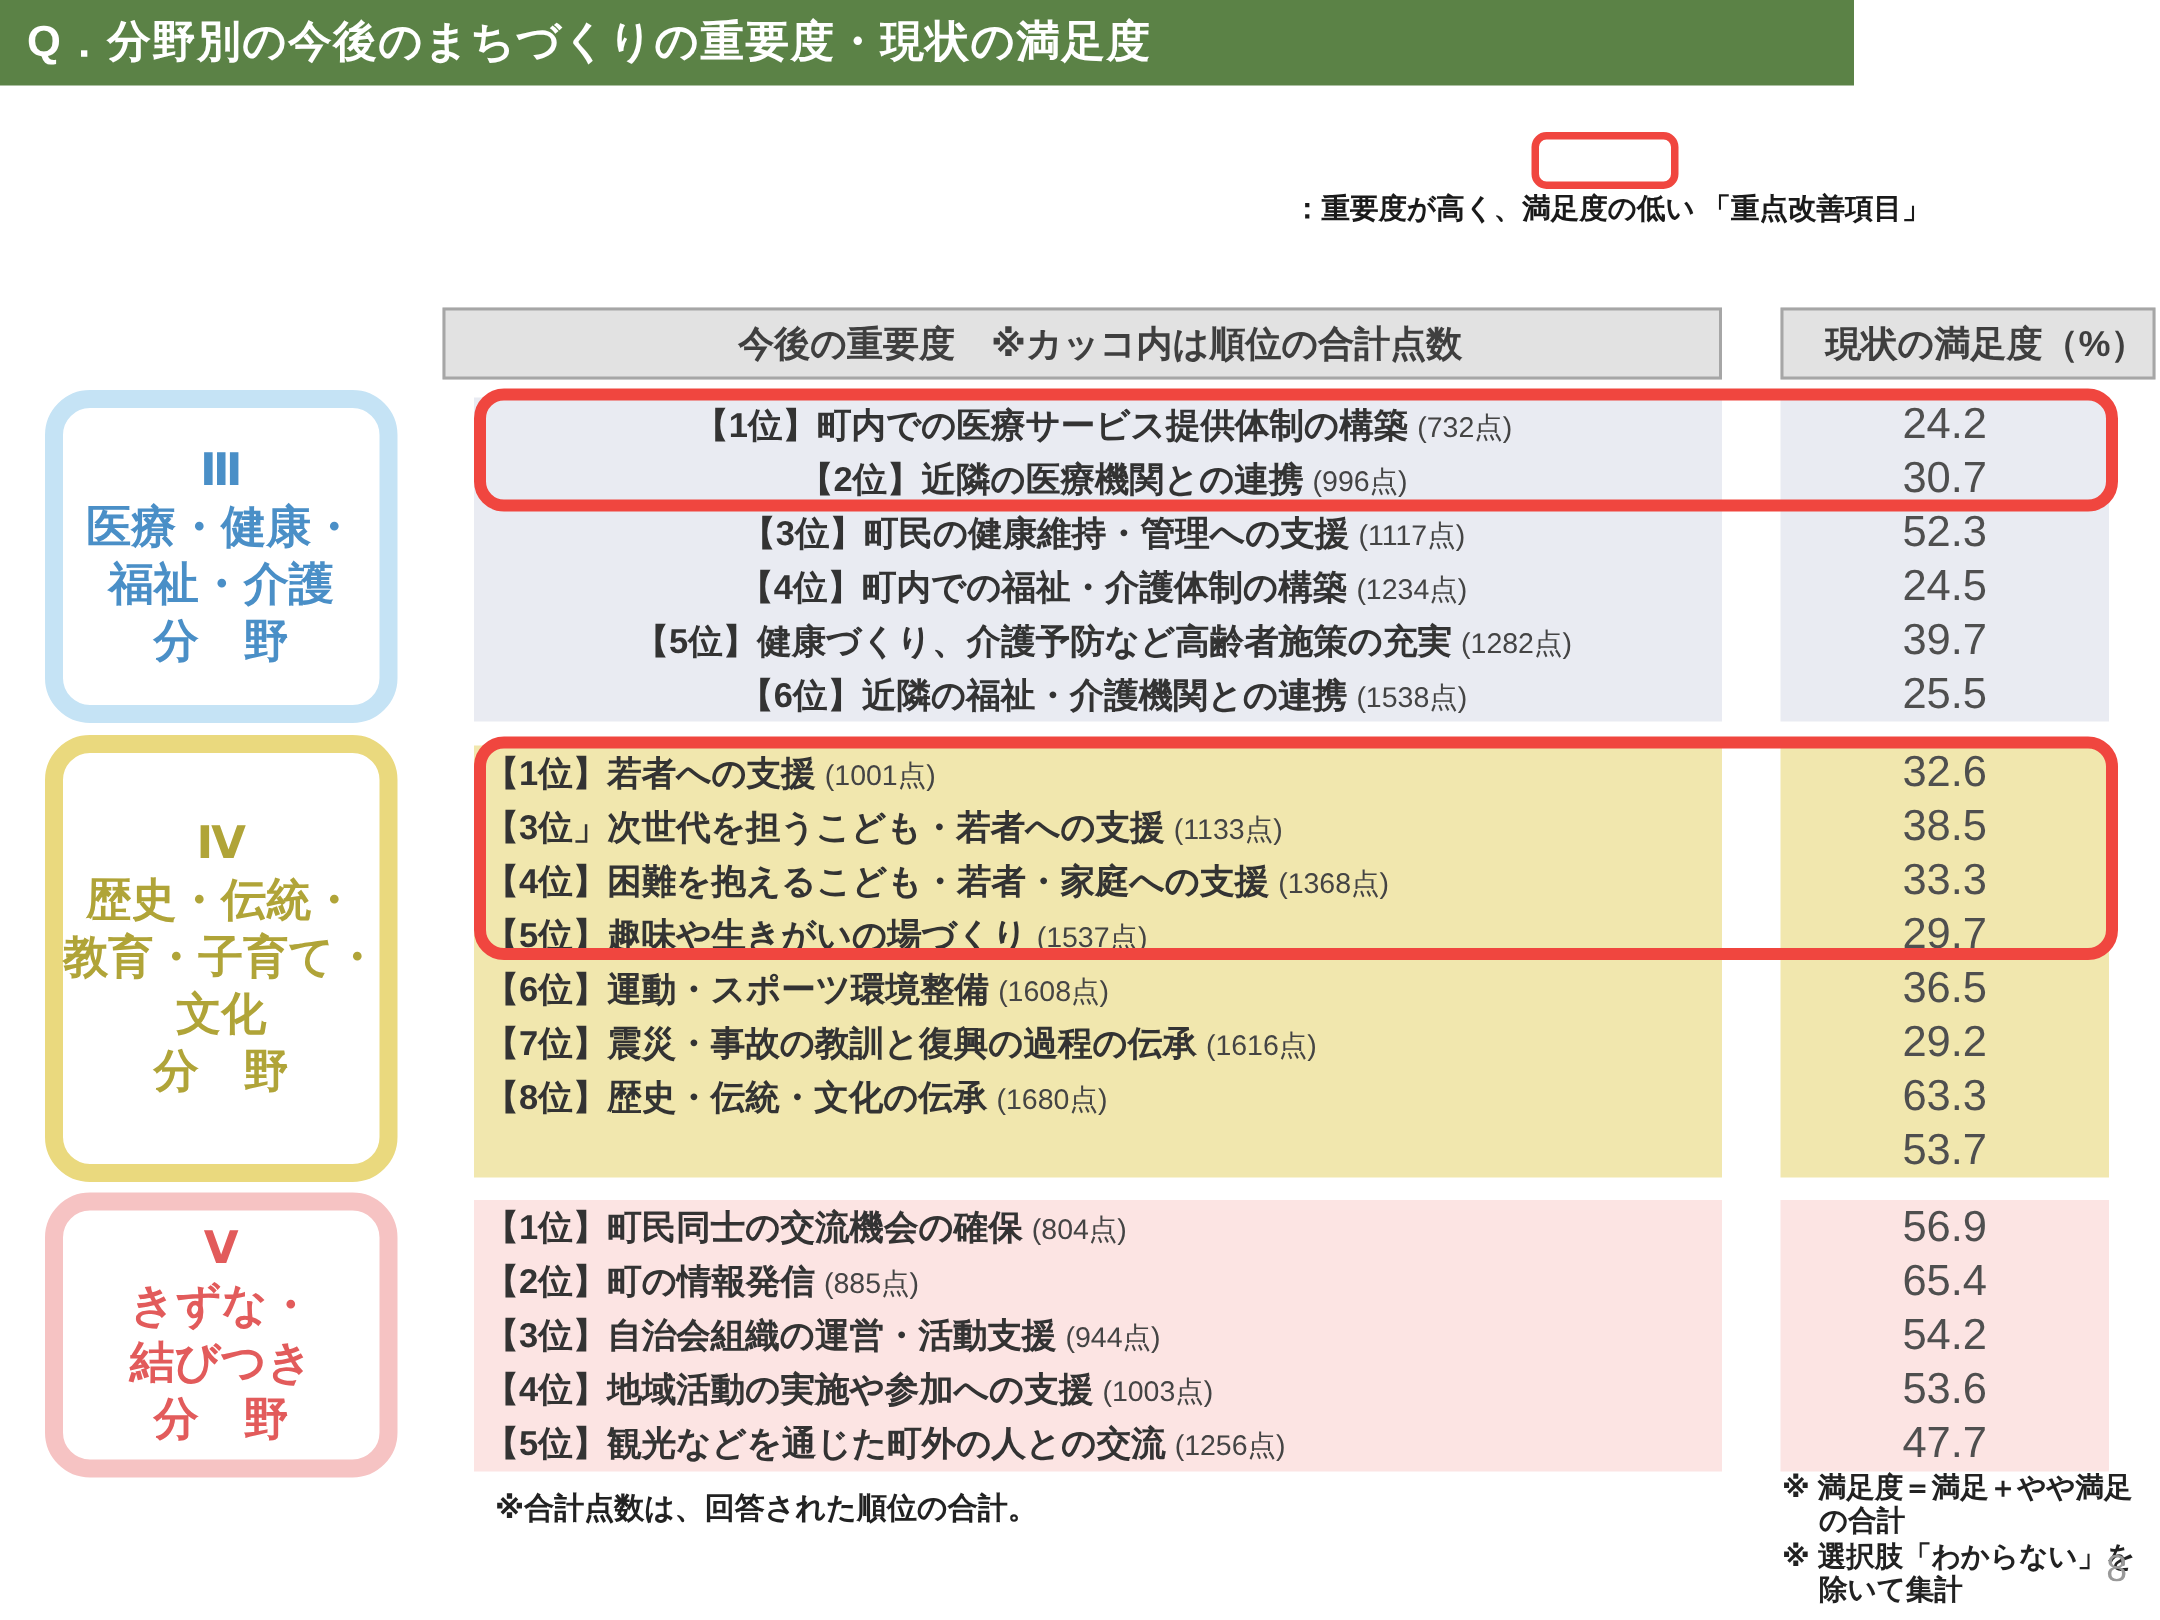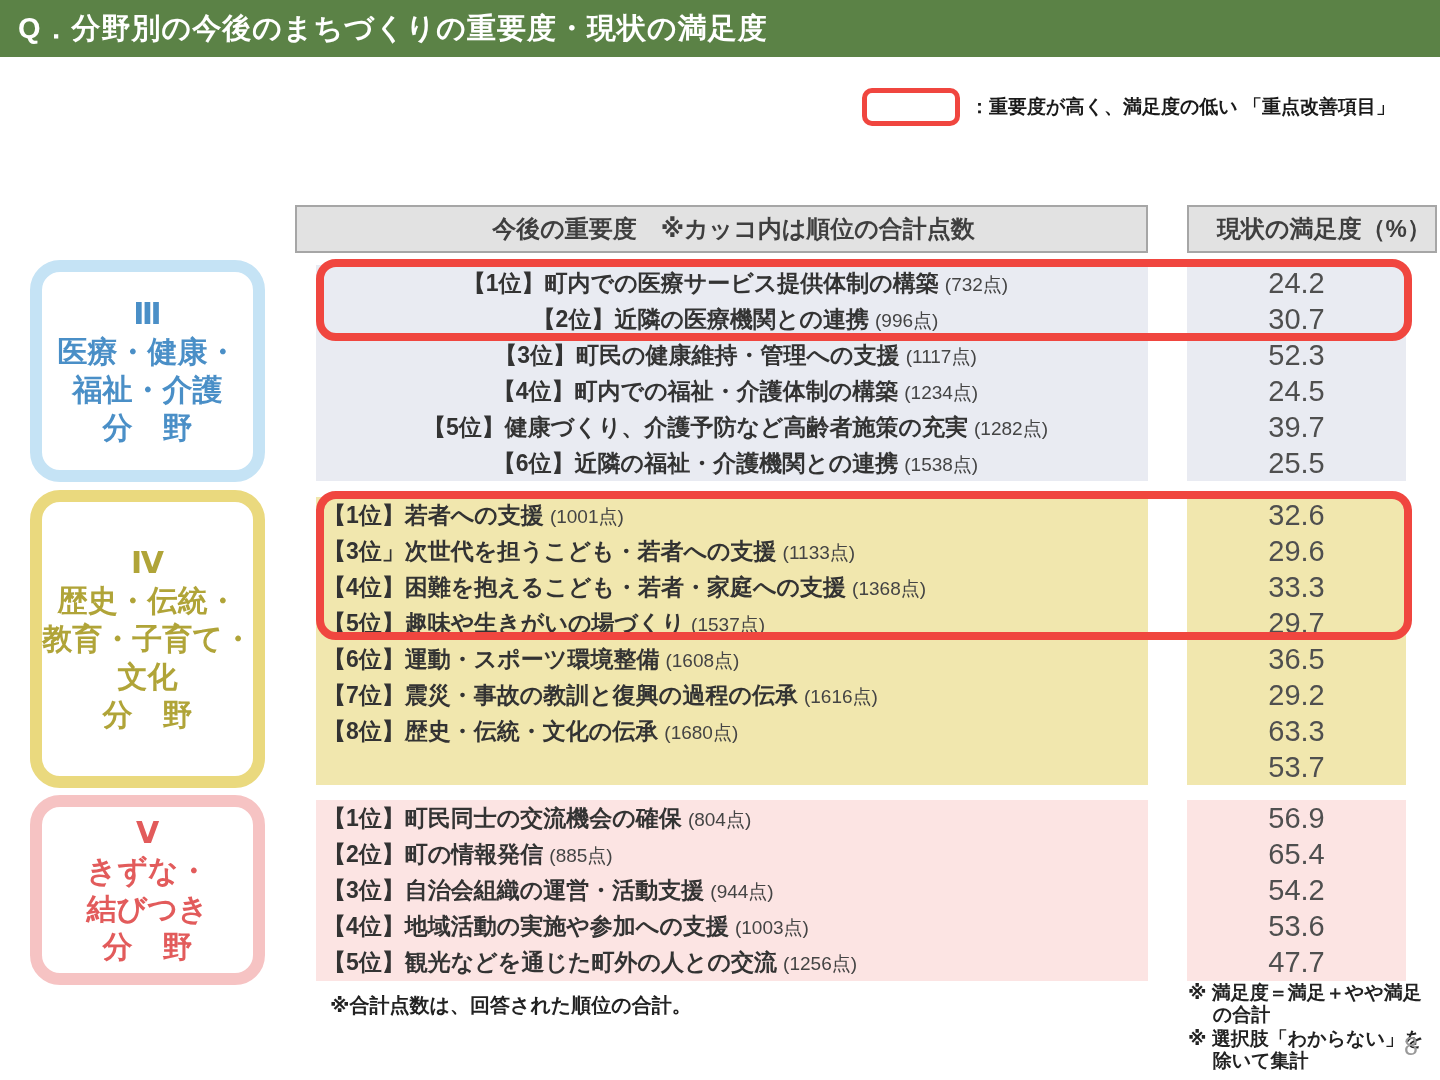--- a/index.html
+++ b/index.html
@@ -4,27 +4,27 @@
 <style>
   html,body{margin:0;padding:0;}
   body{
     width:1440px;height:1080px;position:relative;background:#ffffff;
     font-family:"Liberation Sans","DejaVu Sans",sans-serif;
     overflow:hidden;
   }
   .abs{position:absolute;}
   
   .title-bar{
-    left:0;top:0;width:1440px;height:57px;
+    left:0;top:0;width:1236px;height:57px;
     color:#ffffff;font-size:29px;font-weight:bold;
     line-height:57px;padding-left:18px;box-sizing:border-box;
     letter-spacing:1px;
   }
   
-  .legend{left:862px;top:88px;display:flex;align-items:center;}
+  .legend{left:862px;top:88px;display:flex;align-items:center;flex-direction:column;}
   .legend-swatch{
     width:88px;height:28px;border:5px solid #f0463f;border-radius:10px;
     background:#ffffff;margin-right:10px;
   }
   .legend-text{font-size:19px;font-weight:bold;color:#1a1a1a;}
   
   .col-header{
     background:#e2e2e2;border:2px solid #a6a6a6;box-sizing:border-box;
     font-size:24px;font-weight:bold;color:#3f3f3f;
     display:flex;align-items:center;justify-content:center;padding-left:24px;
@@ -105,21 +105,21 @@
       <div class="item-row"><span class="item-title">【1位】若者への支援</span><span class="item-points">(1001点)</span></div>
       <div class="item-row"><span class="item-title">【3位」次世代を担うこども・若者への支援</span><span class="item-points">(1133点)</span></div>
       <div class="item-row"><span class="item-title">【4位】困難を抱えるこども・若者・家庭への支援</span><span class="item-points">(1368点)</span></div>
       <div class="item-row"><span class="item-title">【5位】趣味や生きがいの場づくり</span><span class="item-points">(1537点)</span></div>
       <div class="item-row"><span class="item-title">【6位】運動・スポーツ環境整備</span><span class="item-points">(1608点)</span></div>
       <div class="item-row"><span class="item-title">【7位】震災・事故の教訓と復興の過程の伝承</span><span class="item-points">(1616点)</span></div>
       <div class="item-row"><span class="item-title">【8位】歴史・伝統・文化の伝承</span><span class="item-points">(1680点)</span></div>
     </div>
     <div class="abs sat-panel" style="top: 497px; height: 288px; background: rgb(241, 231, 174);">
       <div class="sat-row">32.6</div>
-      <div class="sat-row">29.6</div>
+      <div class="sat-row">38.5</div>
       <div class="sat-row">33.3</div>
       <div class="sat-row">29.7</div>
       <div class="sat-row">36.5</div>
       <div class="sat-row">29.2</div>
       <div class="sat-row">63.3</div>
       <div class="sat-row">53.7</div>
     </div>
     <div class="abs hl-rect" style="top: 491px; height: 149px; border-color: rgb(240, 70, 63);"></div>
     <div class="abs section-label" style="left: 30px; top: 795px; width: 235px; height: 190px; border-color: rgb(246, 195, 195); color: rgb(226, 91, 91);">
       <div class="label-line">Ⅴ</div>

